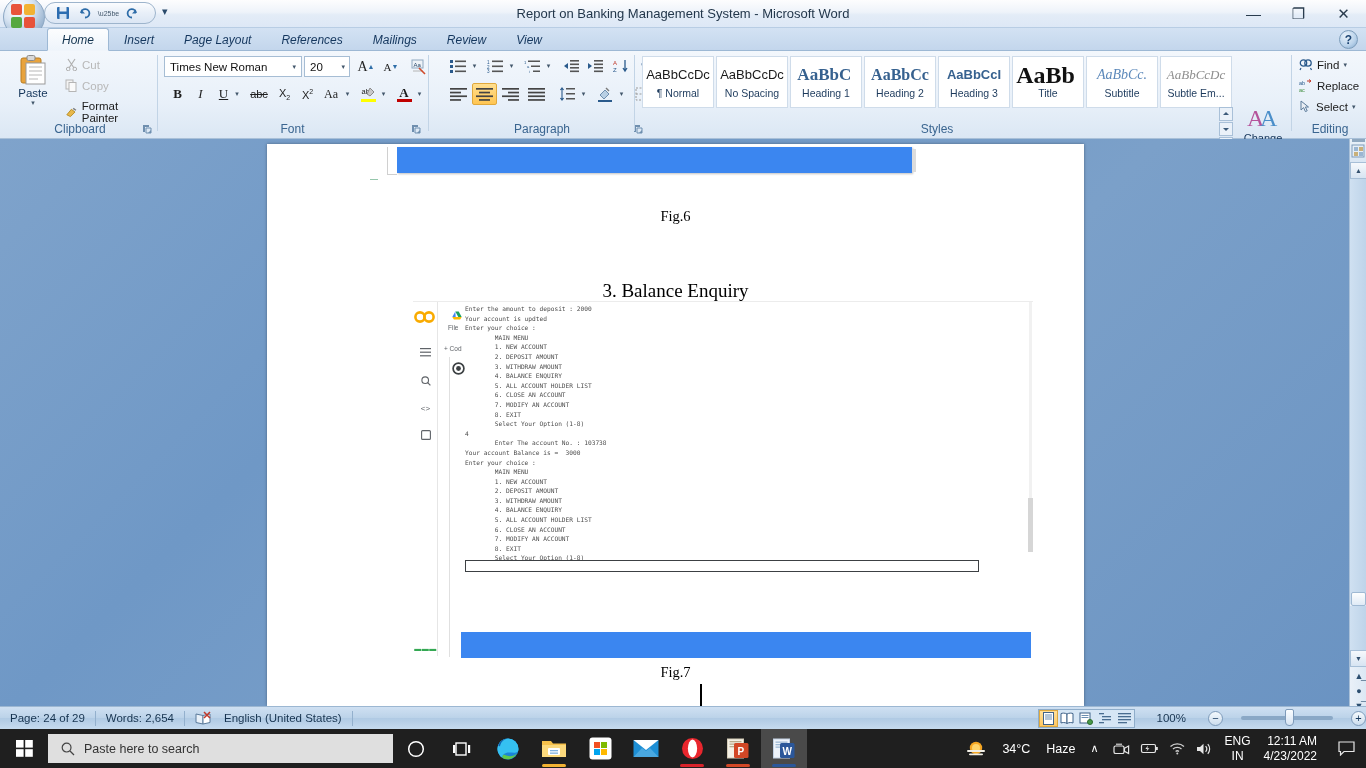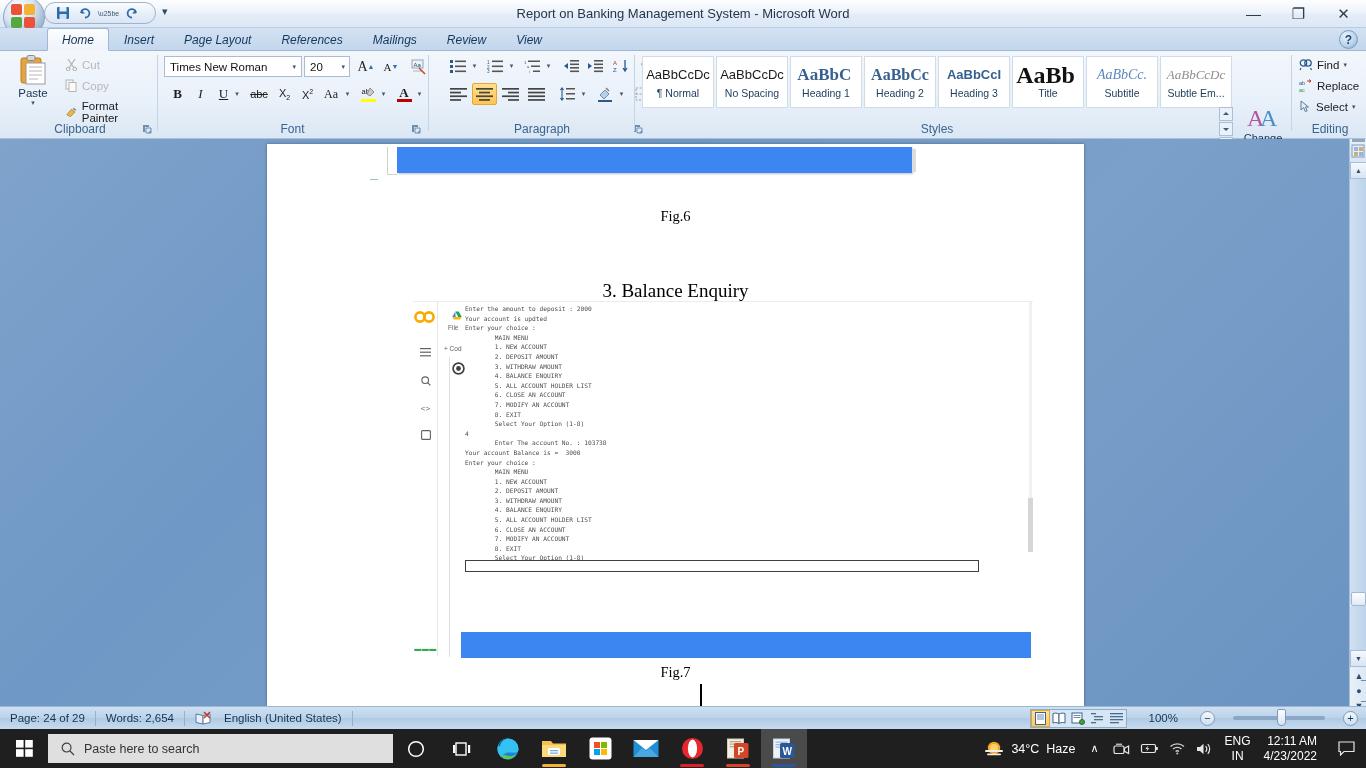--- a/index.html
+++ b/index.html
@@ -805,21 +805,21 @@
         <path d="M1 3 L8 4.5 L8 13 L1 11.5 Z" fill="#e9f1f9" stroke="#5b7b9b"></path>
         <path d="M15 3 L8 4.5 L8 13 L15 11.5 Z" fill="#ffffff" stroke="#5b7b9b"></path>
         <path d="M9 1 L15 7 M15 1 L9 7" stroke="#c0392b" stroke-width="1.5"></path>
       </svg>
     </div>
     <div class="st-item" style="padding-left:2px;">
       <span>English (United States)</span>
     </div>
     <div class="st-sep"></div>
 
-    <div style="margin-left:auto;display:flex;align-items:center;gap:12px;padding-right:8px;">
+    <div style="margin-left:auto;display:flex;align-items:center;gap:12px;">
       <div style="display:flex;align-items:center;border:1px solid #8fadca;background:#d6e6f5;margin-right:10px;">
         <div class="view-btn on">
           <svg width="13" height="13" viewBox="0 0 13 13">
               <rect x="1.5" y="0.5" width="10" height="12" fill="#fff" stroke="#3f6289"></rect>
               <rect x="3" y="2.5" width="7" height="1" fill="#6b8eb2"></rect>
               <rect x="3" y="4.5" width="7" height="1" fill="#6b8eb2"></rect>
               <rect x="3" y="6.5" width="7" height="1" fill="#6b8eb2"></rect>
             </svg>
         </div>
         <div class="view-btn">
@@ -950,21 +950,21 @@
         <rect x="2.5" y="4.5" width="12" height="1.3" fill="#9db8d4"></rect>
         <rect x="2.5" y="7" width="12" height="1.3" fill="#9db8d4"></rect>
         <rect x="2.5" y="9.5" width="9" height="1.3" fill="#9db8d4"></rect>
         <rect x="7" y="6" width="14.5" height="15" rx="1.5" fill="#2b579a"></rect>
         <text x="9.5" y="17.5" font-size="10" font-family="sans-serif" fill="#fff" font-weight="bold">W</text>
       </svg>
       <div class="tb-ul" style="background:#2b579a;"></div>
     </div>
 
     <div class="tray">
-      <div class="tray-item" style="gap:7px;">
+      <div class="tray-item" style="gap:16px;">
         <svg width="20" height="18" viewBox="0 0 20 18">
           <circle cx="10" cy="8" r="6.2" fill="#f5a623"></circle>
           <circle cx="10" cy="8" r="4" fill="#fdd36a"></circle>
           <rect x="1" y="10" width="18" height="1.9" rx="1" fill="#f2efe6"></rect>
           <rect x="3" y="13.4" width="14" height="1.9" rx="1" fill="#f2efe6"></rect>
         </svg>
         <span>34°C</span>
         <span>Haze</span>
       </div>
       <div class="tray-item" style="padding:0 9px;">

